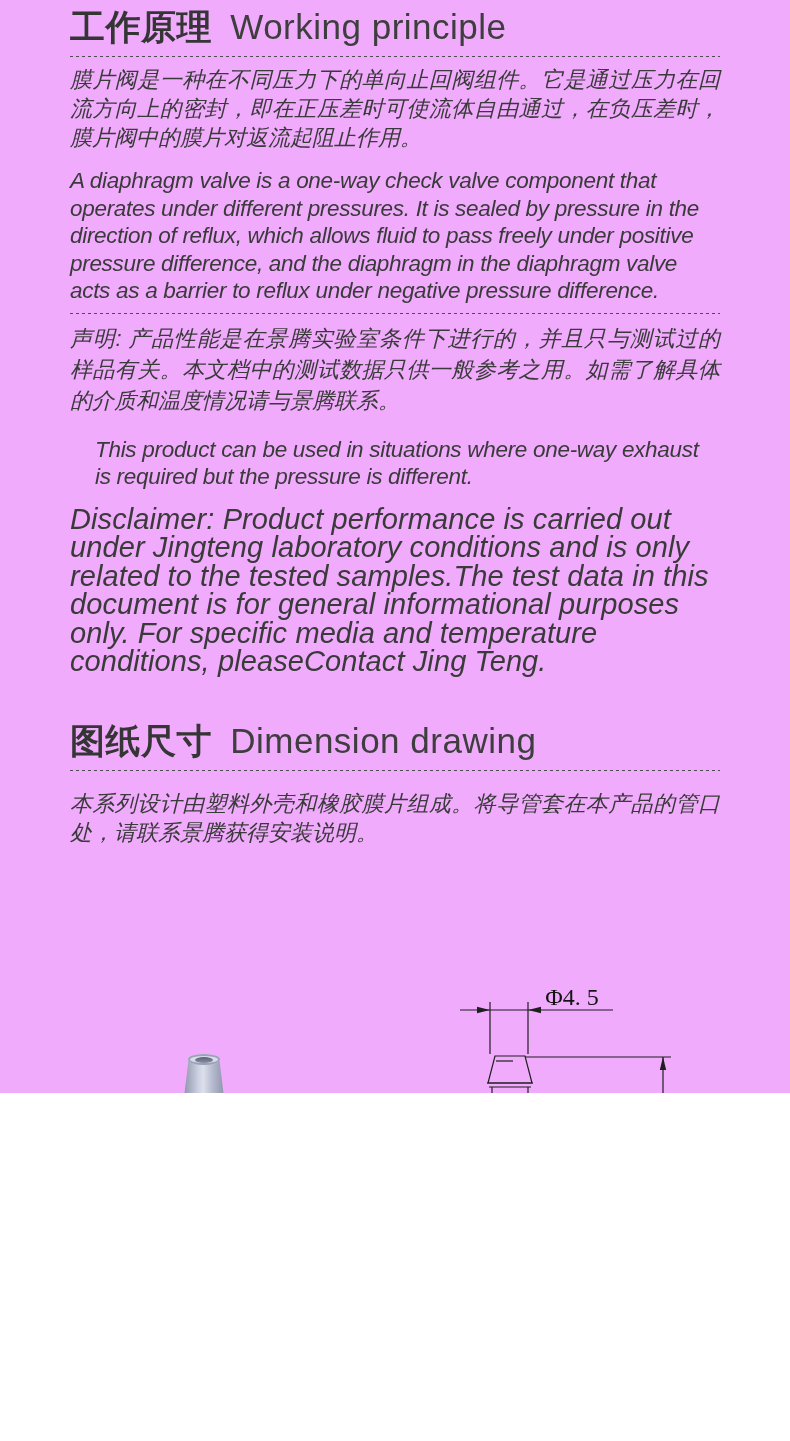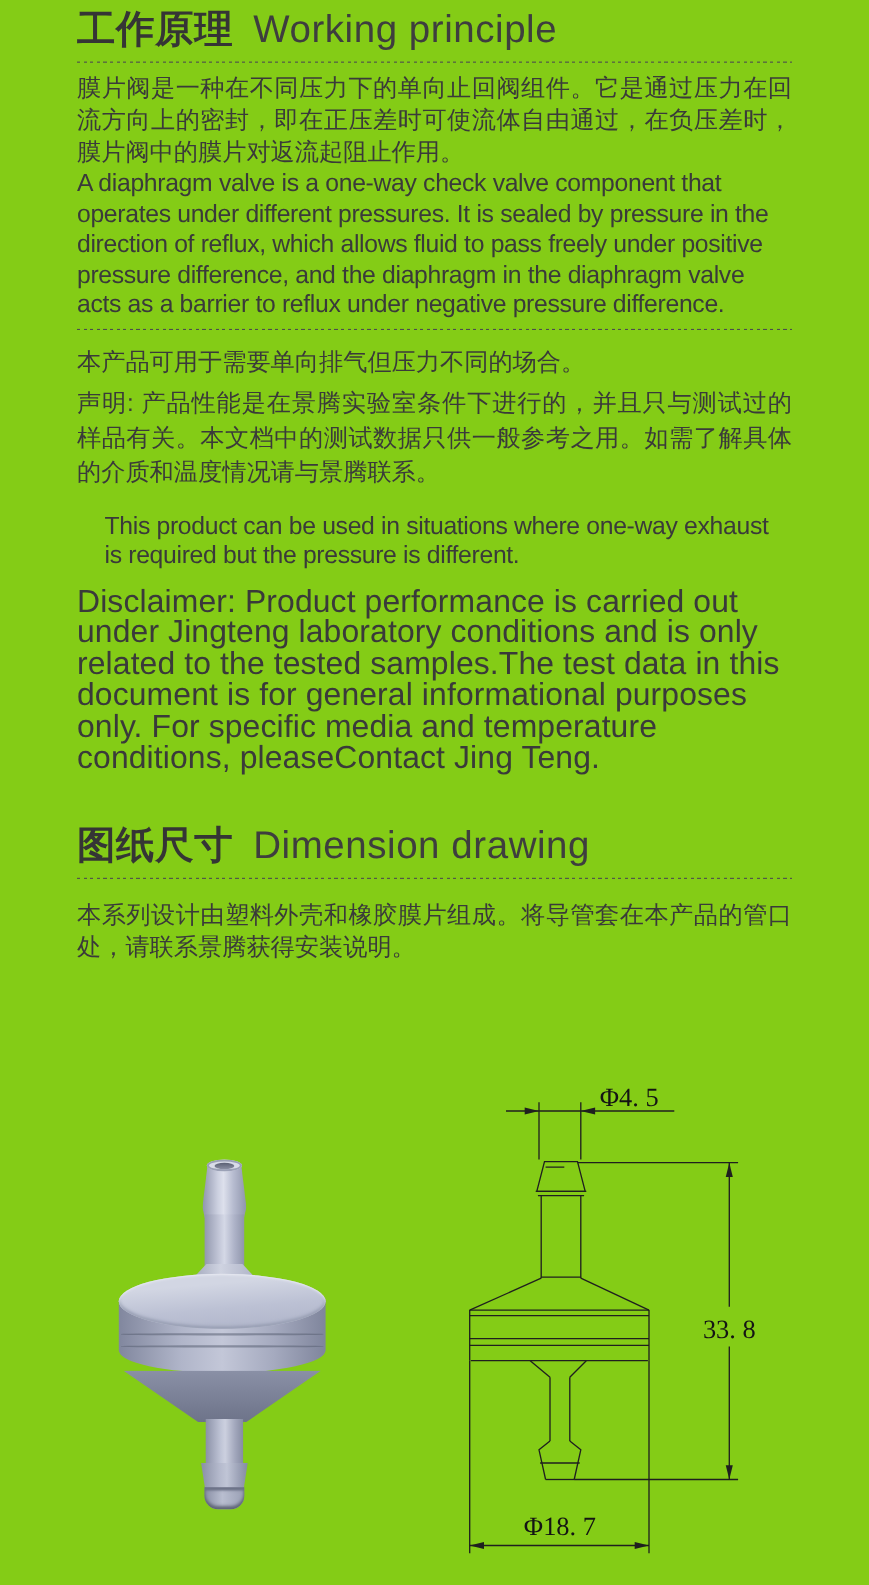--- a/index.html
+++ b/index.html
@@ -1,33 +1,33 @@
 <!DOCTYPE html>
 <html><head>
 <meta charset="utf-8">
 <style>
   html,body { margin:0; padding:0; background:#ffffff; }
   body { width:790px; height:1441px; font-family:"Liberation Sans","DejaVu Sans",sans-serif; color:#3b3b3b; }
-  .page { position:relative; width:790px; height:1441px; overflow:hidden; background:#84cc16; }
+  .page { position:relative; width:790px; height:1093px; overflow:hidden; background:#f0abfc; }
   .content { padding:6px 70px 0 70px; }
 
   .sec-heading { margin:0; font-size:35px; line-height:42px; color:#353535; letter-spacing:.5px; white-space:nowrap; }
   .sec-heading .zh { font-weight:700; }
   .sec-heading .en { font-weight:400; margin-left:8px; color:#3e3e3e; }
 
   .rule { height:2px; margin-top:8px;
           background-image:repeating-linear-gradient(90deg,#4d4d4d 0 3px,transparent 3px 6px);
           background-size:100% 1.4px; background-repeat:no-repeat; background-position:0 0; }
 
-  p { margin:0; }
+  p { margin:0;font-style:italic; }
   .p-zh { font-size:22px; line-height:29px; text-align:justify; color:#3a3a3a; }
   .p-en { font-size:22.5px; line-height:27.5px; letter-spacing:-0.3px; color:#3a3a3a; }
 
   .s1-pzh { margin-top:7px; }
-  .s1-pen { margin-top:1px; }
+  .s1-pen { margin-top:15px; }
   .s2-head { margin-top:12px; }
   .s2-pzh { margin-top:13px; }
   .p-zh-disc { margin-top:8px; line-height:31px; }
   .s2-pen { margin-top:20px;margin-left:25px; }
   .p-en-disc { margin-top:14px; font-size:29px; line-height:28.5px; letter-spacing:.1px; }
   .s3-head { margin-top:44px; }
   .s3-pzh { margin-top:17px; }
   .s3-pen { margin-top:30px; }
 
   
@@ -85,21 +85,20 @@
         <span class="zh">工作原理</span>
         <span class="en">Working principle</span>
       </h2>
       <div class="rule"></div>
       <p class="p-zh s1-pzh">膜片阀是一种在不同压力下的单向止回阀组件。它是通过压力在回流方向上的密封，即在正压差时可使流体自由通过，在负压差时，膜片阀中的膜片对返流起阻止作用。</p>
       <p class="p-en s1-pen">A diaphragm valve is a one-way check valve component that operates under different pressures. It is sealed by pressure in the direction of reflux, which allows fluid to pass freely under positive pressure difference, and the diaphragm in the diaphragm valve acts as a barrier to reflux under negative pressure difference.</p>
     </section>
 
     <section>
       <div class="rule"></div>
-      <p class="p-zh s2-pzh">本产品可用于需要单向排气但压力不同的场合。</p>
       <p class="p-zh p-zh-disc">声明: 产品性能是在景腾实验室条件下进行的，并且只与测试过的样品有关。本文档中的测试数据只供一般参考之用。如需了解具体的介质和温度情况请与景腾联系。</p>
       <p class="p-en s2-pen">This product can be used in situations where one-way exhaust is required but the pressure is different.</p>
       <p class="p-en p-en-disc">Disclaimer: Product performance is carried out under Jingteng laboratory conditions and is only related to the tested samples.The test data in this document is for general informational purposes only. For specific media and temperature conditions, pleaseContact Jing Teng.</p>
     </section>
 
     <section>
       <h2 class="sec-heading s3-head">
         <span class="zh">图纸尺寸</span>
         <span class="en">Dimension drawing</span>
       </h2>

